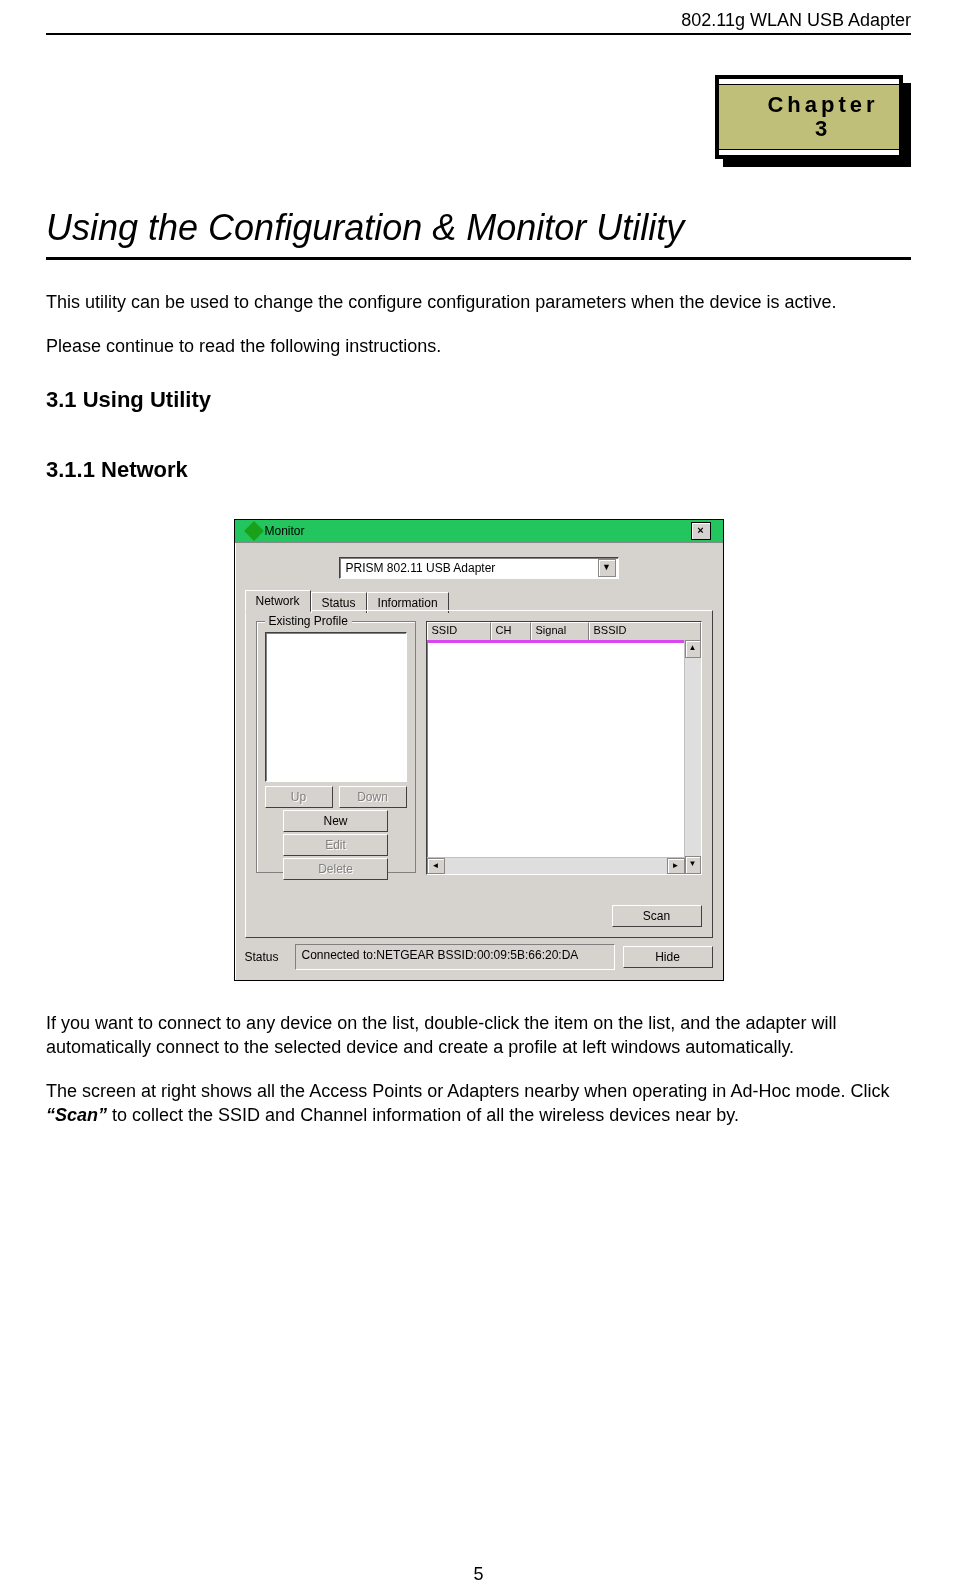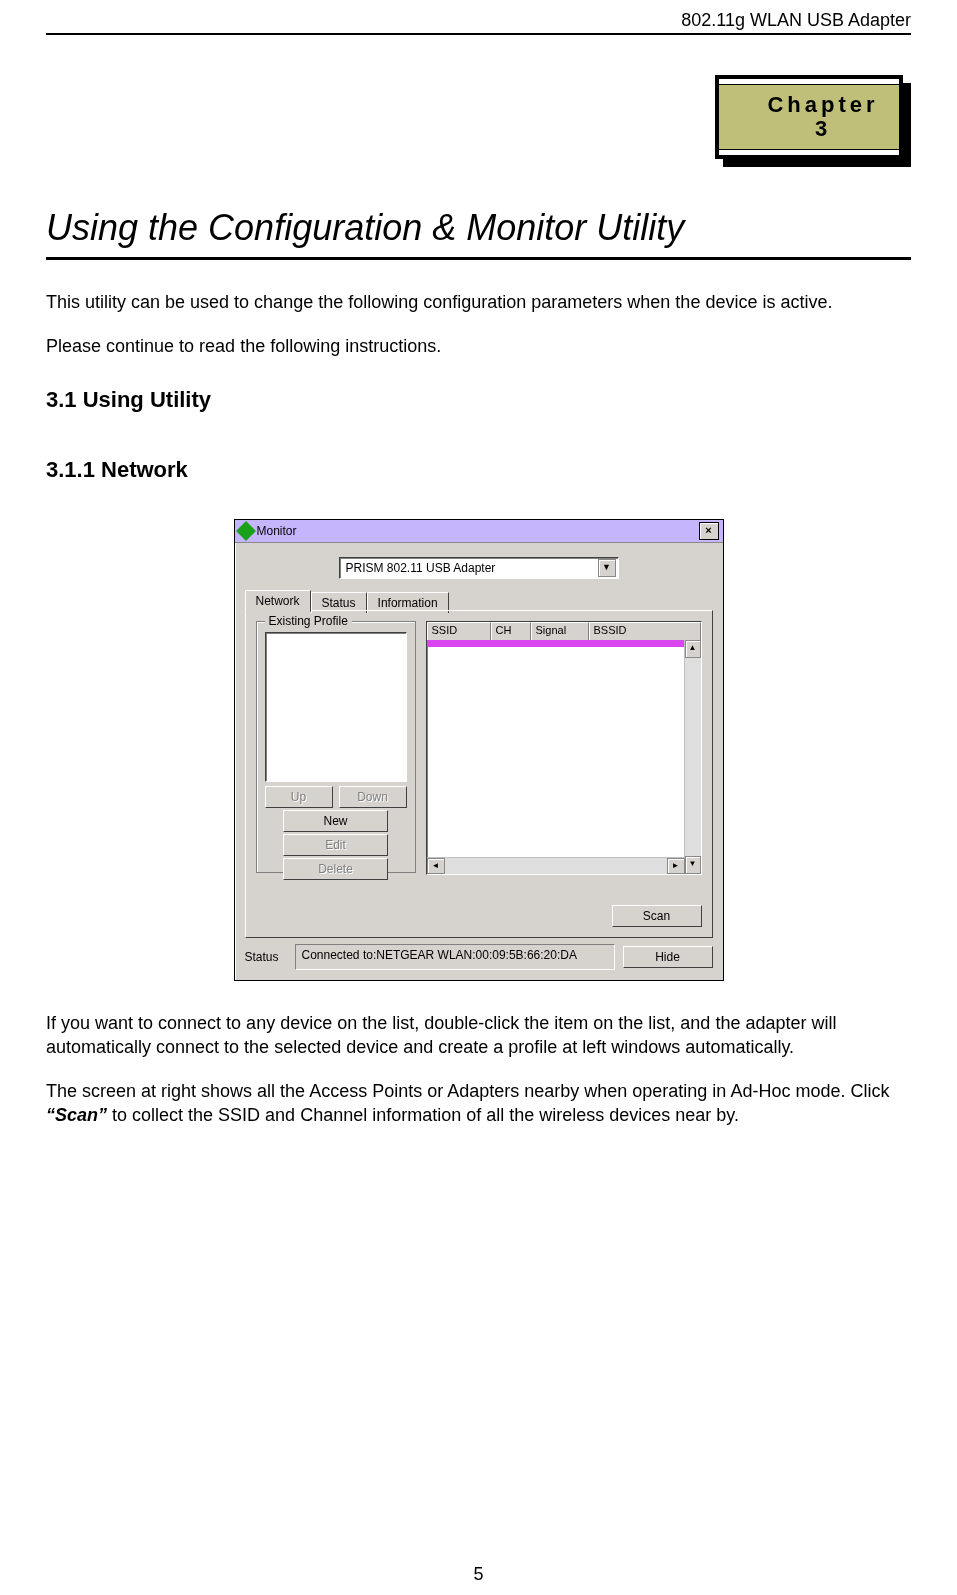--- a/index.html
+++ b/index.html
@@ -105,24 +105,24 @@
     width: 488px;
     background: #d6d3ce;
     border: 1px solid #000;
     box-shadow: 1px 1px 0 #fff inset;
     font-family: "MS Sans Serif", Tahoma, Arial, sans-serif;
     font-size: 12px;
     color: #000;
   }
   .titlebar {
     height: 22px;
-    background: #c4b5fd;
+    background: #22c55e;
     display: flex;
     align-items: center;
-    padding: 0 4px;
+    padding: 0 12px;
     border-bottom: 1px solid #888;
     gap: 4px;
   }
   .title-icon {
     width: 14px; height: 14px;
     background: #1aa11a;
     transform: rotate(45deg);
     flex: 0 0 auto;
   }
   .title-text { flex: 1 1 auto; }
@@ -269,21 +269,21 @@
     border-right: 1px solid #fff;
     border-bottom: 1px solid #fff;
     box-shadow: 1px 1px 0 #808080 inset;
     position: relative;
     overflow: hidden;
   }
   .ap-header {
     height: 18px;
     background: #d6d3ce;
     display: flex;
-    border-bottom: 7px solid #d946ef;
+    border-bottom: 3px solid #d946ef;
   }
   .ap-col {
     border-right: 1px solid #808080;
     border-left: 1px solid #fff;
     border-top: 1px solid #fff;
     box-sizing: border-box;
     padding: 1px 4px;
     font-size: 11px;
     white-space: nowrap;
   }
@@ -379,21 +379,21 @@
           <span>Chapter</span>
           <span>3</span>
         </div>
       </div>
     </div>
   </div>
 
   <div class="main-title">Using the Configuration &amp; Monitor Utility</div>
   <hr class="title-rule">
 
-  <p class="para">This utility can be used to change the following configuration parameters when the device is active.</p>
+  <p class="para">This utility can be used to change the configure configuration parameters when the device is active.</p>
   <p class="para">Please continue to read the following instructions.</p>
 
   <div class="h2">3.1 Using Utility</div>
   <div class="h3">3.1.1 Network</div>
 
   <div class="monitor-wrap">
     <div class="monitor-window">
 
       <div class="titlebar">
         <div class="title-icon"></div>
@@ -456,21 +456,21 @@
 
           <div class="scan-row">
             <div class="winbtn">Scan</div>
           </div>
 
         </div>
       </div>
 
       <div class="status-row">
         <div class="status-label">Status</div>
-        <div class="status-box">Connected to:NETGEAR    WLAN:00:09:5B:66:20:DA</div>
+        <div class="status-box">Connected to:NETGEAR    BSSID:00:09:5B:66:20:DA</div>
         <div class="hide-row">
           <div class="winbtn">Hide</div>
         </div>
       </div>
 
     </div>
   </div>
 
   <p class="para">If you want to connect to any device on the list, double-click the item on the list, and the adapter will automatically connect to the selected device and create a profile at left windows automatically.</p>
 

